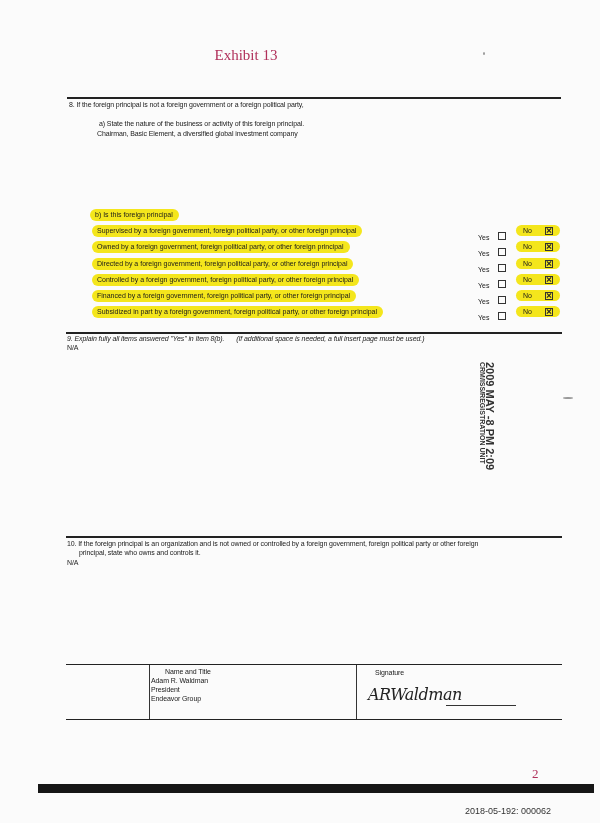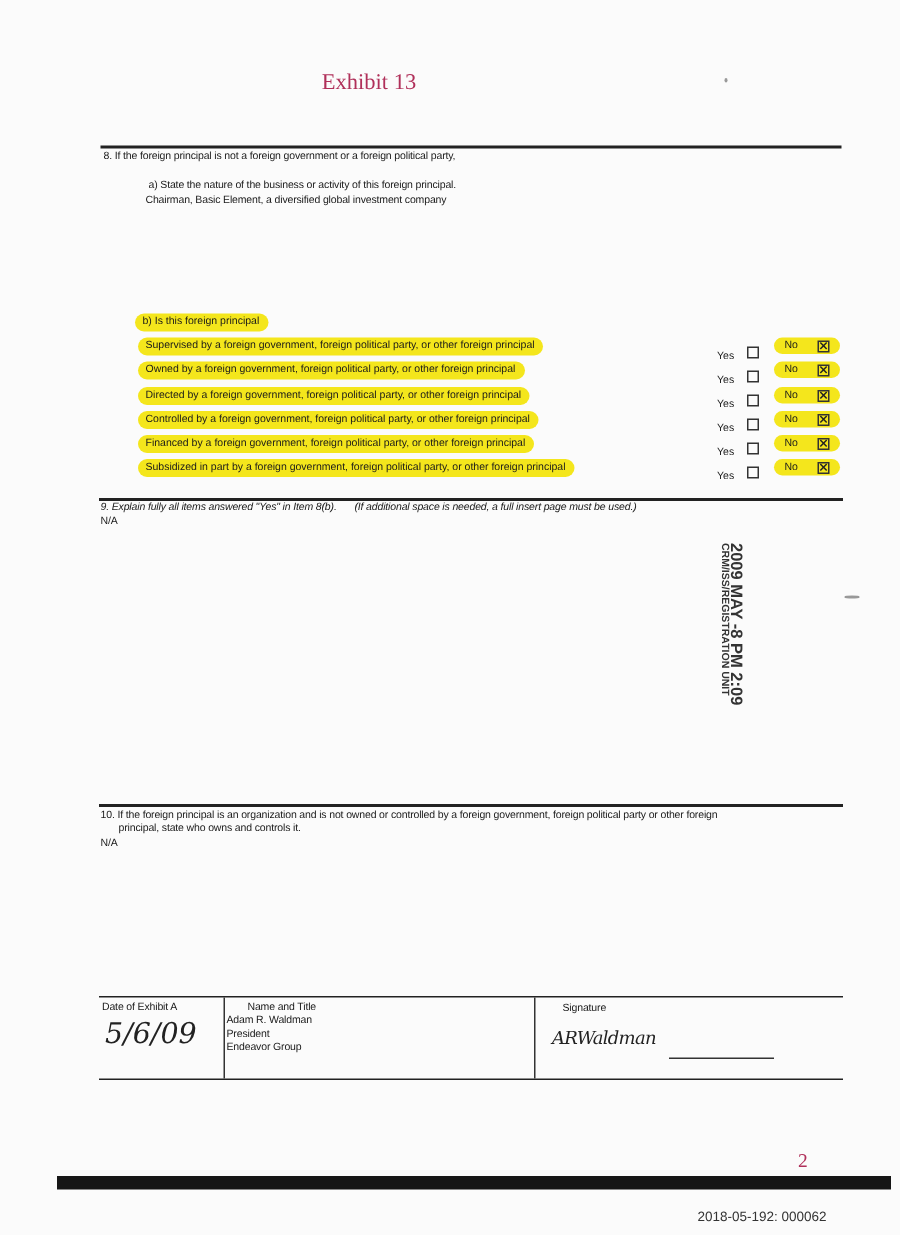--- a/index.html
+++ b/index.html
@@ -115,34 +115,30 @@
 
 <span class="speck" style="left:563px; top:397px; width:10px; height:1.5px;"></span>
 <span class="speck" style="left:483px; top:52px; width:2px; height:3px;"></span>
 
 <div class="abs rule" style="left:66px; top:536px; width:496px;"></div>
 <div class="abs txt" style="left:67px; top:539px;">10.  If the foreign principal is an organization and is not owned or controlled by a foreign government, foreign political party or other foreign</div>
 <div class="abs txt" style="left:79px; top:548px;">principal, state who owns and controls it.</div>
 <div class="abs txt" style="left:67px; top:558px;">N/A</div>
 
 <div class="abs sig-table">
-  <div class="sig-cell" style="left:2px; width:80px;">
-    <div class="txt" style="position:absolute; left:0; top:2px;">Date of Exhibit A</div>
-    <div class="hand" style="position:absolute; left:2px; top:13px; font-size:19px;">5/6/09</div>
-  </div>
   <div class="vline" style="left:83px;"></div>
   <div class="sig-cell" style="left:85px; width:205px;">
     <div class="txt" style="position:absolute; left:14px; top:2px;">Name and Title</div>
     <div class="txt" style="position:absolute; left:0; top:11px;">Adam R. Waldman</div>
     <div class="txt" style="position:absolute; left:0; top:20px;">President</div>
     <div class="txt" style="position:absolute; left:0; top:29px;">Endeavor Group</div>
   </div>
   <div class="vline" style="left:290px;"></div>
   <div class="sig-cell" style="left:292px; width:204px;">
     <div class="txt" style="position:absolute; left:17px; top:3px;">Signature</div>
-    <div class="hand" style="position:absolute; left:10px; top:20px; font-size:12px; letter-spacing:-0.5px;font-style:italic;">ARWaldman</div>
+    <div class="hand" style="position:absolute; left:10px; top:20px; font-size:16px; letter-spacing:-0.5px;font-style:italic;">ARWaldman</div>
     <div style="position:absolute; left:88px; top:40px; width:70px; height:1px; background:#333;"></div>
   </div>
 </div>
 
 <div class="abs page-num">2</div>
 <div class="abs black-bar"></div>
 <div class="abs bates">2018-05-192: 000062</div>
 
 </body></html>

